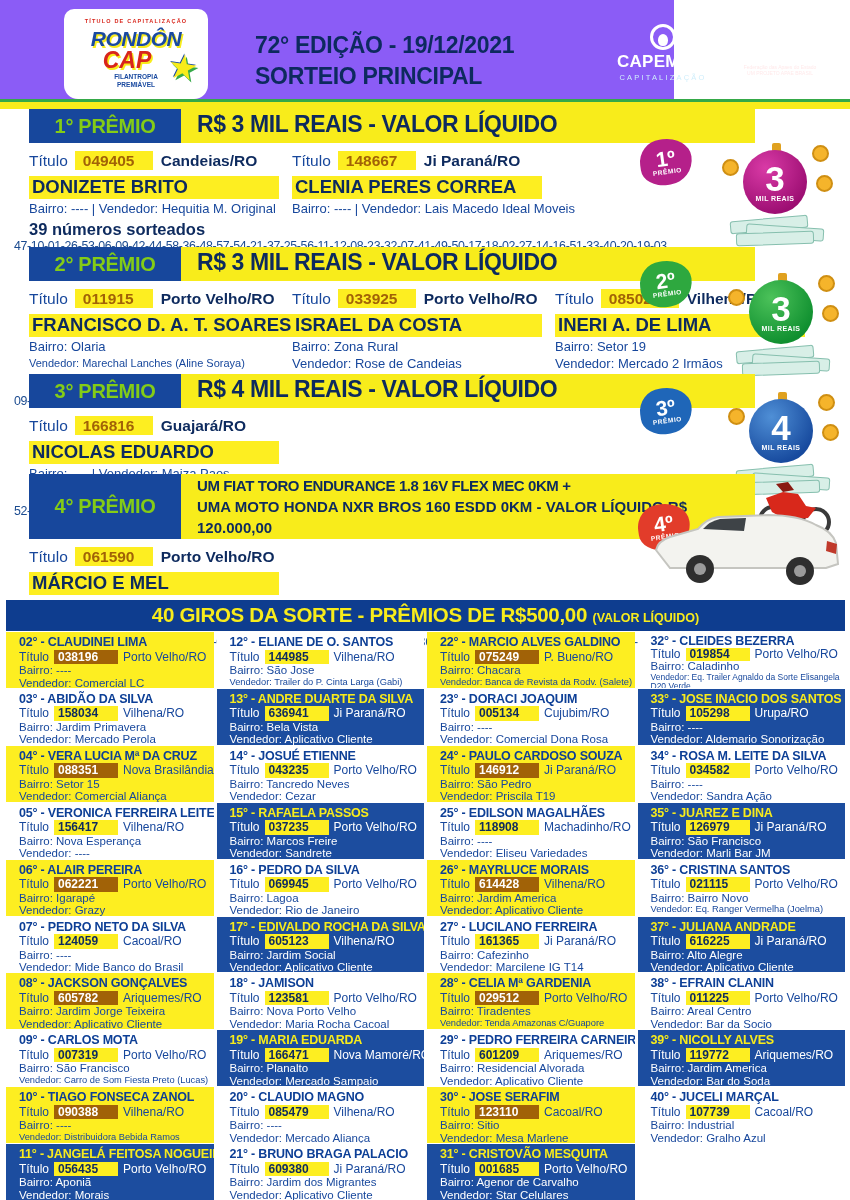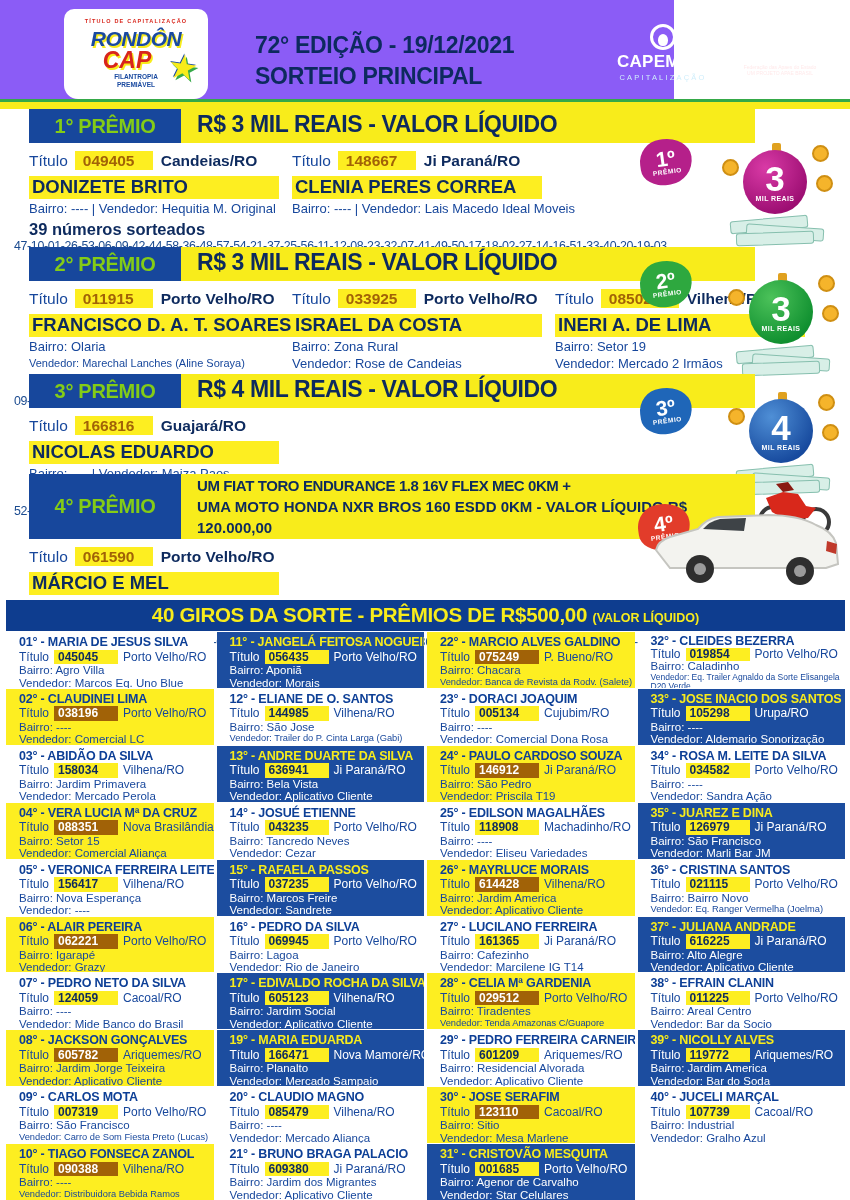--- a/index.html
+++ b/index.html
@@ -343,28 +343,20 @@
           <path d="M179 63 L189 66 L188 76 L178 73 Z" fill="#c0392b"></path>
         </g>
       </svg>
     </div>
   </div>
 
   <div class="grid-banner">
     <span class="gb-main">40 GIROS DA SORTE - PRÊMIOS DE R$500,00 </span><span class="gb-suffix">(VALOR LÍQUIDO)</span>
   </div>
   <div class="grid" id="giros-grid">
-    <div class="cell v-white">
-      <div class="g-line1">01° - MARIA DE JESUS SILVA</div>
-      <div class="g-line2">
-        <span class="g-lbl">Título</span><span class="g-num">045045</span><span class="g-city">Porto Velho/RO</span>
-      </div>
-      <div class="g-line3">Bairro: Agro Villa</div>
-      <div class="g-line4">Vendedor: Marcos Eq. Uno Blue</div>
-    </div>
 
     <div class="cell v-yellow">
       <div class="g-line1">02° - CLAUDINEI LIMA</div>
       <div class="g-line2">
         <span class="g-lbl">Título</span><span class="g-num">038196</span><span class="g-city">Porto Velho/RO</span>
       </div>
       <div class="g-line3">Bairro: ----</div>
       <div class="g-line4">Vendedor: Comercial LC</div>
     </div>
 
@@ -496,20 +488,28 @@
 
     <div class="cell v-blue">
       <div class="g-line1">17° - EDIVALDO ROCHA DA SILVA</div>
       <div class="g-line2">
         <span class="g-lbl">Título</span><span class="g-num">605123</span><span class="g-city">Vilhena/RO</span>
       </div>
       <div class="g-line3">Bairro: Jardim Social</div>
       <div class="g-line4">Vendedor: Aplicativo Cliente</div>
     </div>
 
+    <div class="cell v-white">
+      <div class="g-line1">18° - JAMISON</div>
+      <div class="g-line2">
+        <span class="g-lbl">Título</span><span class="g-num">123581</span><span class="g-city">Porto Velho/RO</span>
+      </div>
+      <div class="g-line3">Bairro: Nova Porto Velho</div>
+      <div class="g-line4">Vendedor: Maria Rocha Cacoal</div>
+    </div>
 
     <div class="cell v-blue">
       <div class="g-line1">19° - MARIA EDUARDA</div>
       <div class="g-line2">
         <span class="g-lbl">Título</span><span class="g-num">166471</span><span class="g-city">Nova Mamoré/RO</span>
       </div>
       <div class="g-line3">Bairro: Planalto</div>
       <div class="g-line4">Vendedor: Mercado Sampaio</div>
     </div>
 

